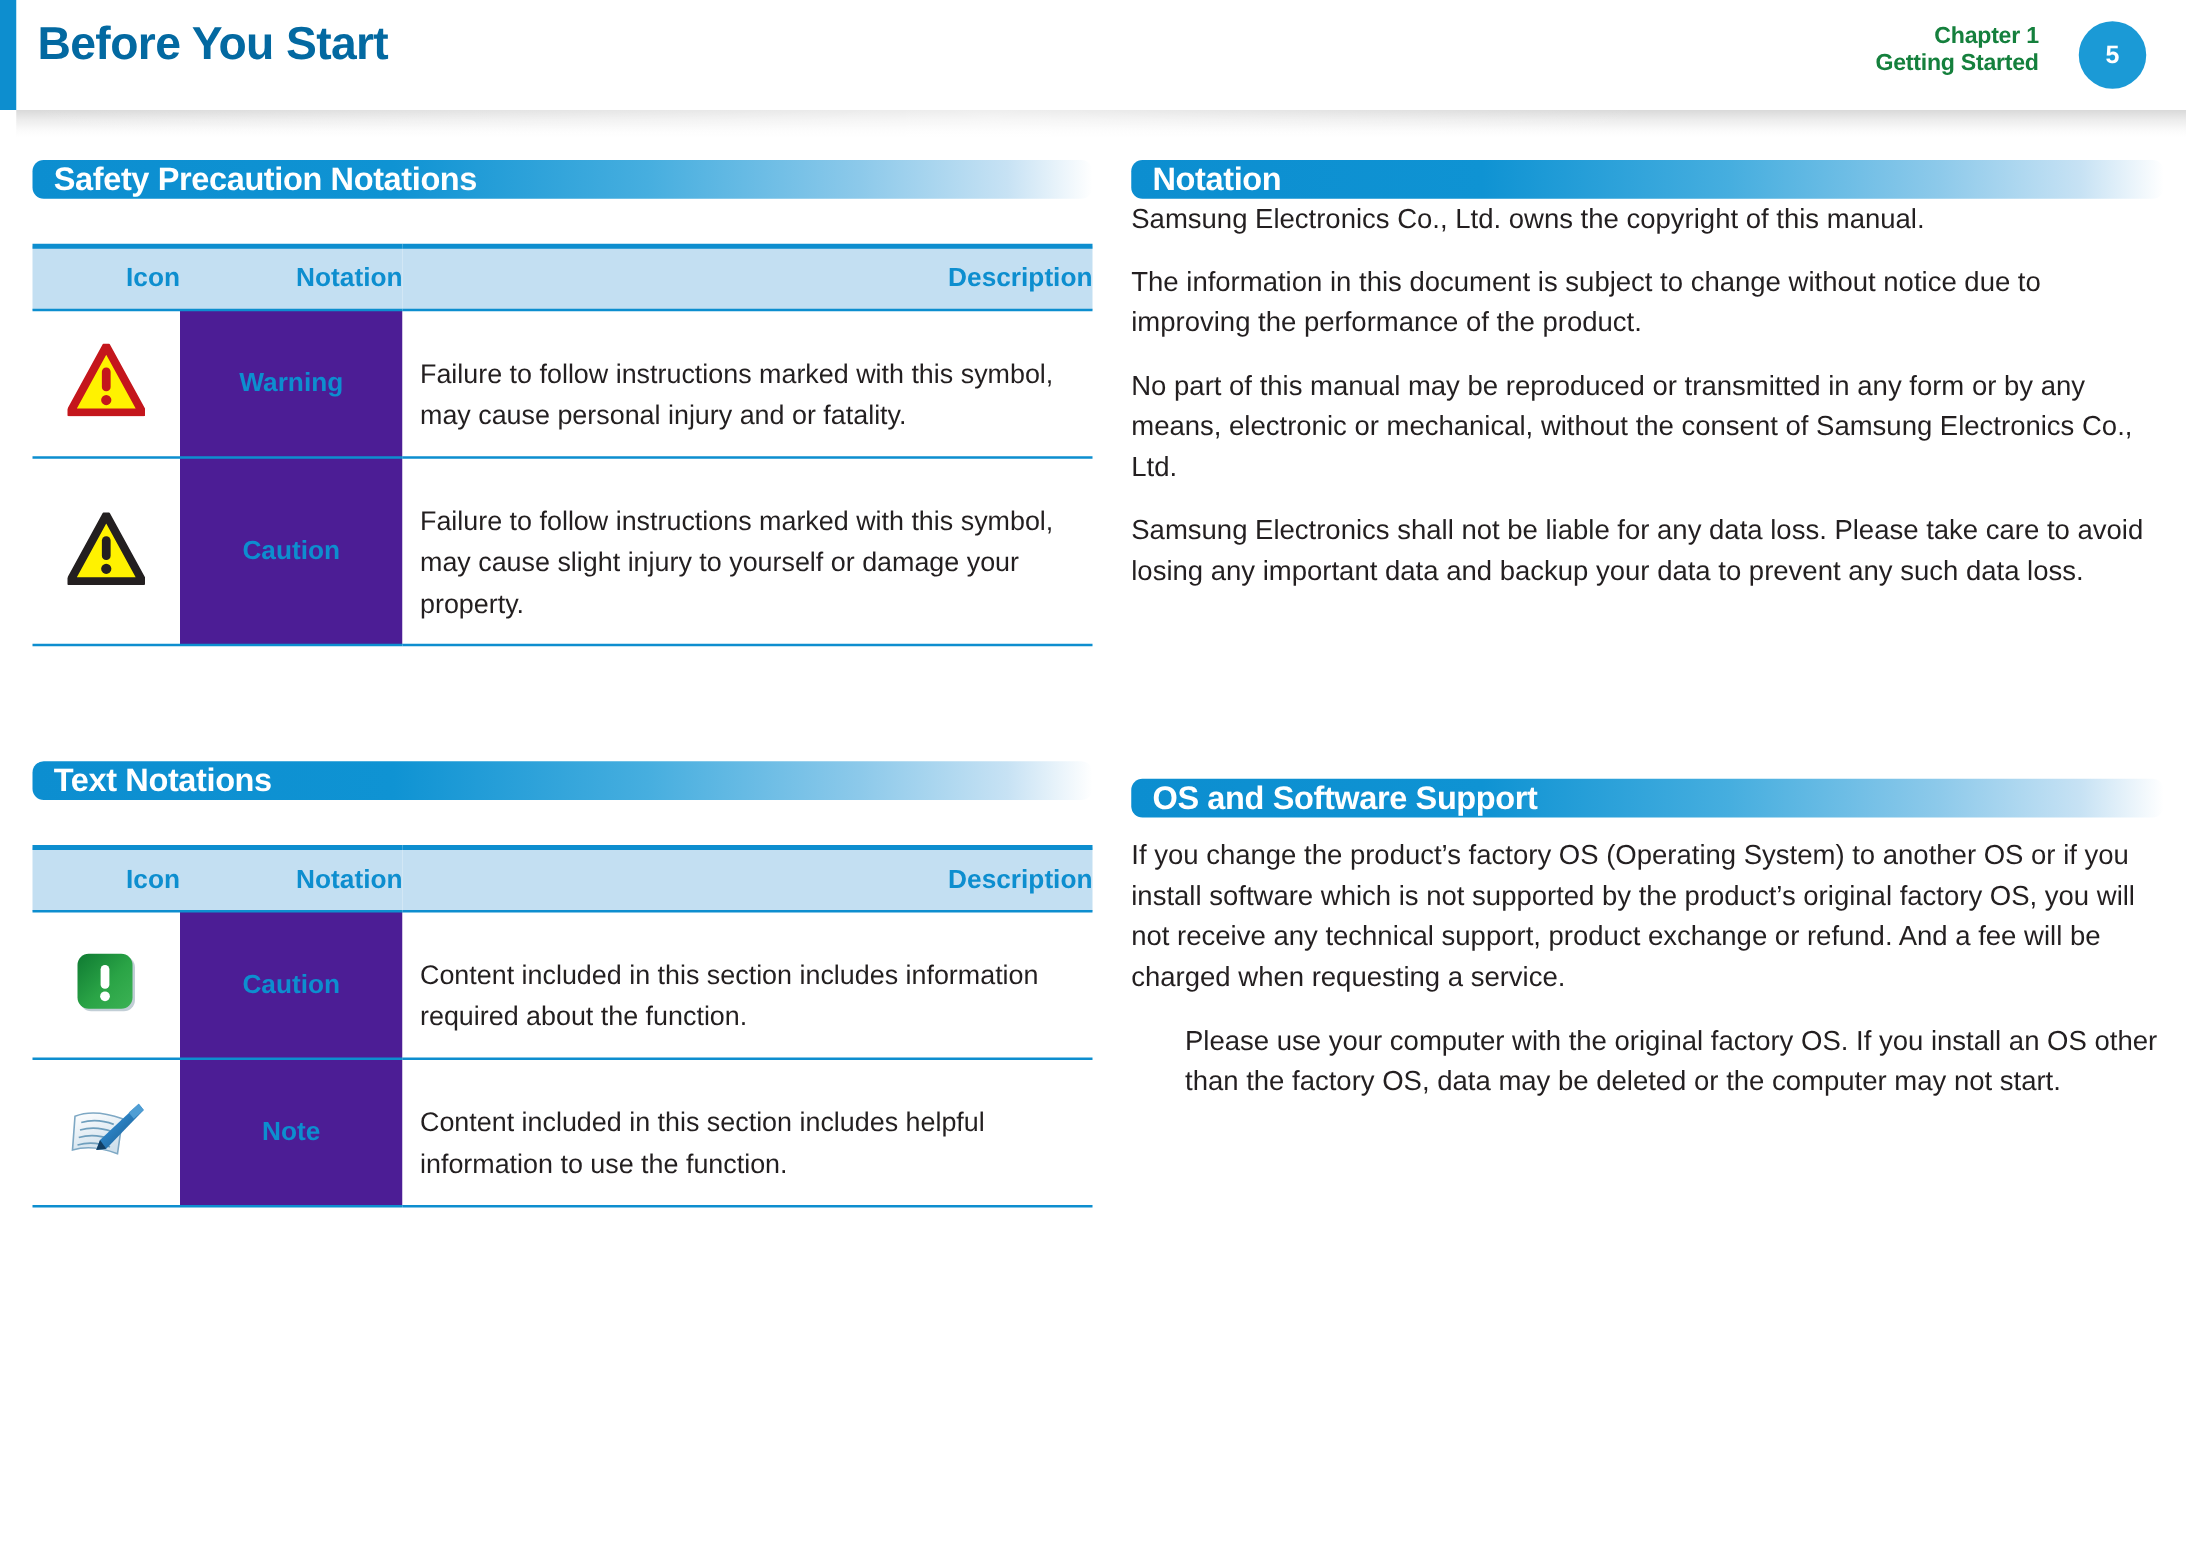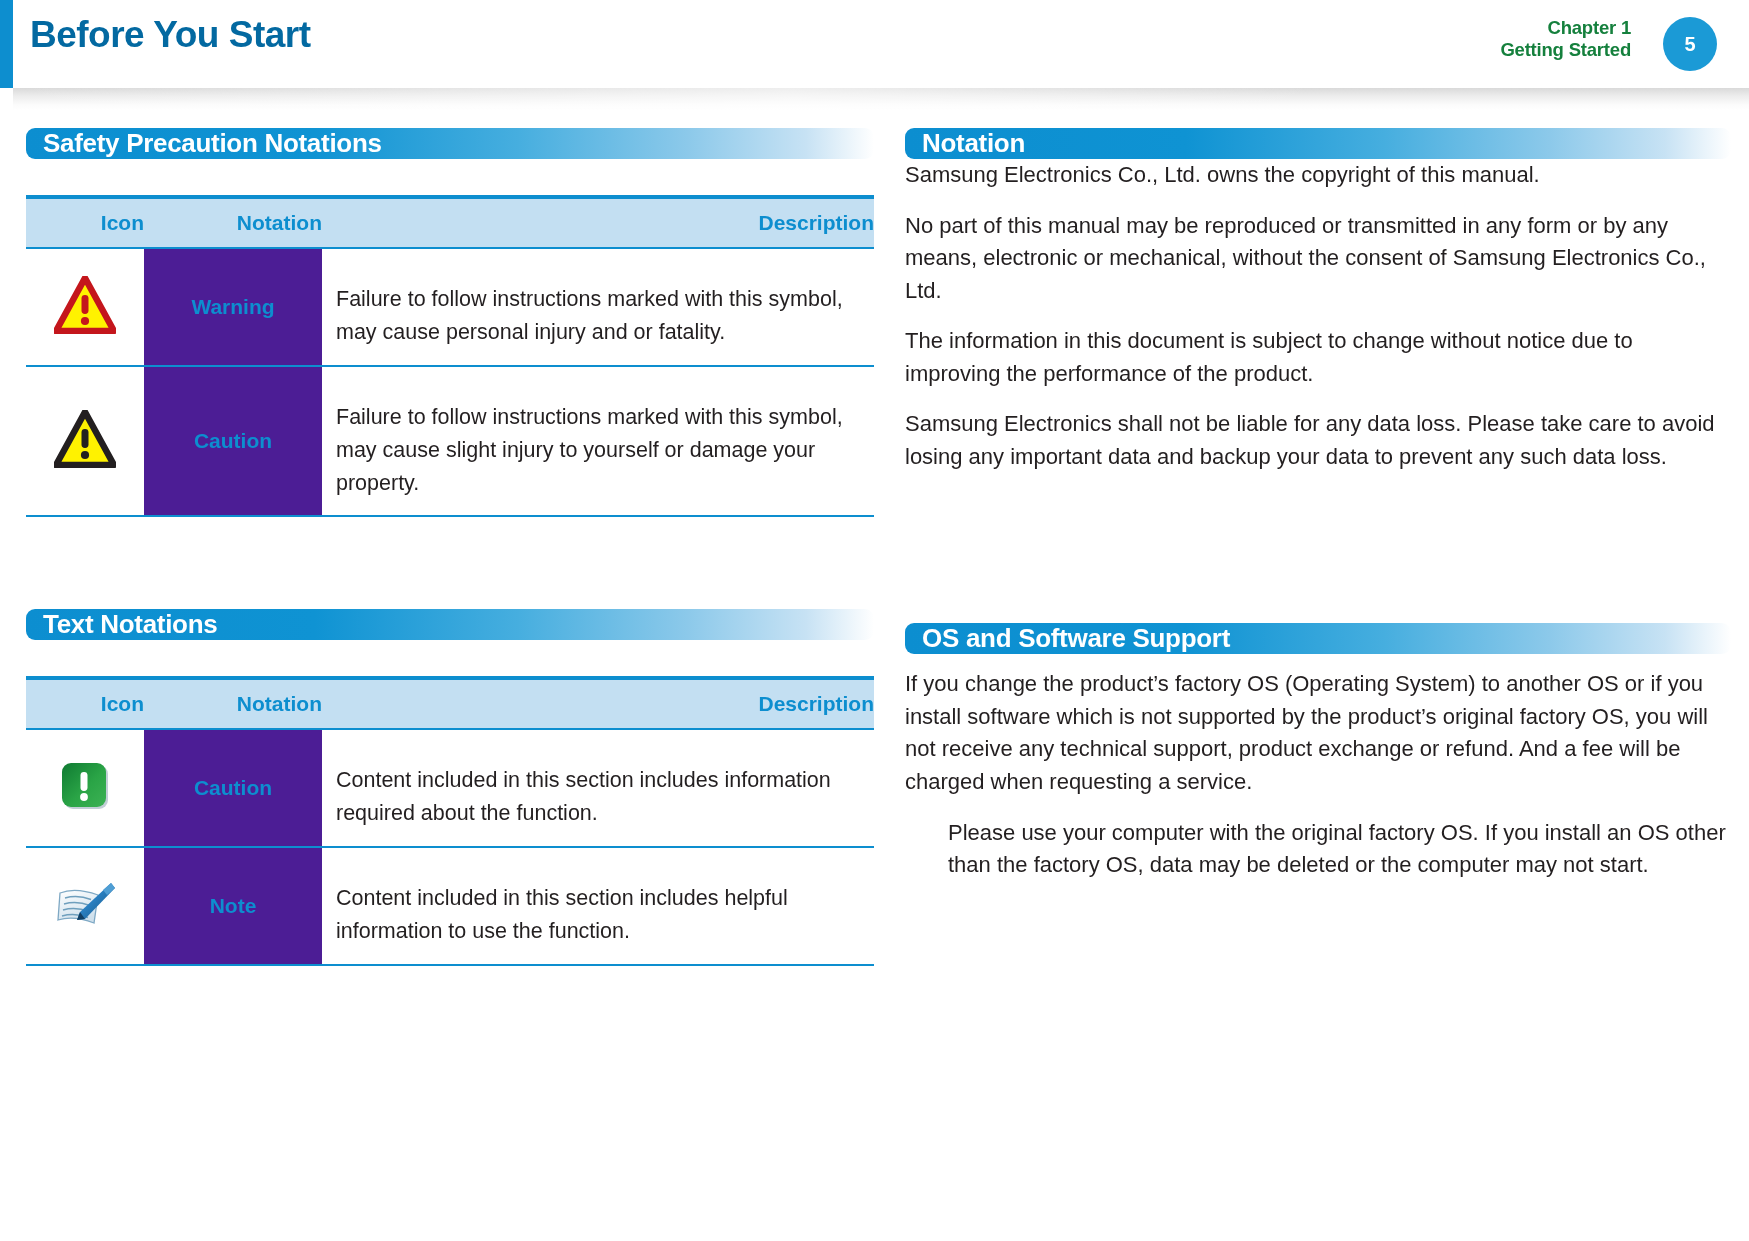--- a/index.html
+++ b/index.html
@@ -344,22 +344,22 @@
   </div>
 
   <div class="col col-right">
 
     <div class="section-bar">
       <span class="section-bar-title">Notation</span>
     </div>
 
 
     <p class="copy-p">Samsung Electronics Co., Ltd. owns the copyright of this manual.</p>
+    <p class="copy-p">The information in this document is subject to change without notice due to improving the performance of the product.</p>
     <p class="copy-p">No part of this manual may be reproduced or transmitted in any form or by any means, electronic or mechanical, without the consent of Samsung Electronics Co., Ltd.</p>
-    <p class="copy-p">The information in this document is subject to change without notice due to improving the performance of the product.</p>
     <p class="copy-p">Samsung Electronics shall not be liable for any data loss. Please take care to avoid losing any important data and backup your data to prevent any such data loss.</p>
 
     <div class="spacer-56"></div>
     <div class="spacer-56"></div>
     <div class="spacer-20"></div>
 
     <div class="section-bar">
       <span class="section-bar-title">OS and Software Support</span>
     </div>
 

